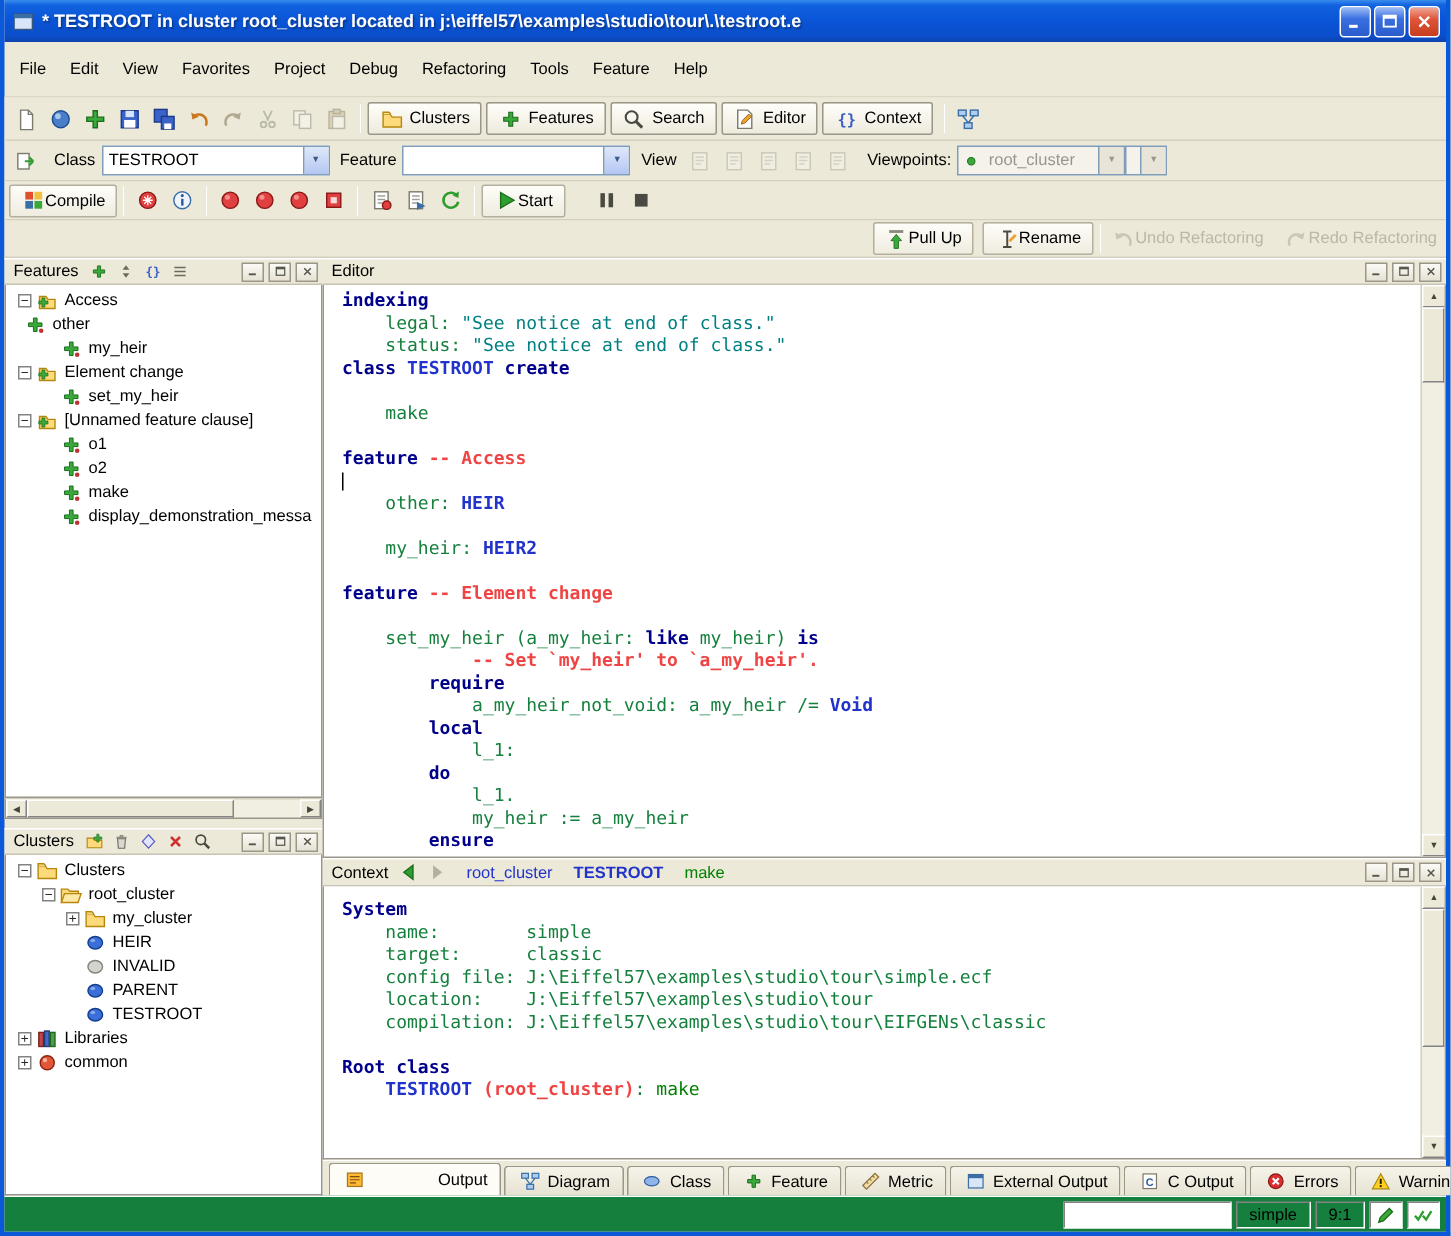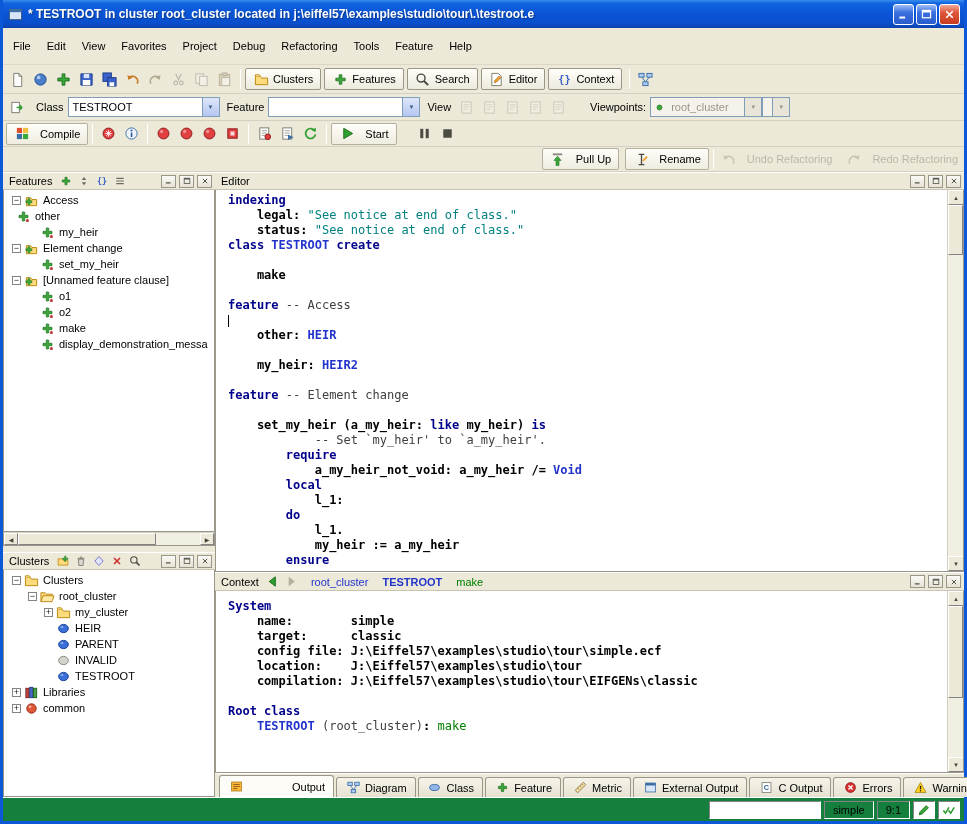--- a/index.html
+++ b/index.html
@@ -24,21 +24,21 @@
 
   
   .menubar { height:37px; flex:none; display:flex; align-items:center; padding-left:2px;
     border-bottom:1px solid #dcd8c8; }
   .menu-item { padding:2px 8px; cursor:default; }
   .toolbar { display:flex; align-items:center; flex:none; padding:1px 3px;
     border-bottom:1px solid #d4d0c0; background:#ece9d8; }
   .tb1 { height:29px; } .tb2 { height:27px; } .tb3 { height:26px; } .tb4 { height:25px;justify-content:flex-end; }
   .btn-group { display:flex; align-items:center; }
   .tbtn { height:22px; min-width:23px; display:flex; align-items:center; justify-content:center;
-    gap:10px; padding:0 2px; border:1px solid transparent; cursor:default; }
+    gap:0; padding:0 2px; border:1px solid transparent; cursor:default; }
   .tbtn.labeled { padding:0 7px; border:1px solid #b4b0a0; border-radius:2px;
     background:linear-gradient(#fefdf9,#efecdf); }
   .tbtn.disabled { opacity:.5; }
   .tbtn.disabled span.lbl { color:#8a867a; }
   .toggle-btn { height:22px; display:flex; align-items:center; gap:4px; padding:0 7px;
     margin-right:3px; border:1px solid #9a968a; border-radius:2px;
     background:linear-gradient(#fffef9,#edeadd); cursor:default; }
   .sep { width:1px; height:20px; background:#b8b4a4; border-right:1px solid #fff;
     margin:0 4px; flex:none; }
   .ic { display:inline-flex; width:16px; height:16px; align-items:center; justify-content:center; }
@@ -100,22 +100,22 @@
 
   
   .code-body { display:flex; flex-direction:row; }
   .code { flex:1; overflow:hidden; padding:3px 0 0 12px;
     font-family:"DejaVu Sans Mono", monospace; font-size:12px; line-height:15px;
     white-space:pre; }
   .code-line { height:15px; }
   .tok-k { color:#00008b; font-weight:bold; }
   .tok-c { color:#2233cc; font-weight:bold; }
   .tok-s { color:#008080; }
-  .tok-m { color:#404040; }
-  .tok-p { color:#000000;font-weight:bold; }
+  .tok-m { color:#ef4444;font-weight:bold; }
+  .tok-p { color:#15803d; }
   .tok-g { color:#008000; }
   .caret { display:inline-block; width:1px; height:12px; background:#000; vertical-align:middle; }
 
   
   .crumbs { display:flex; gap:14px; margin-left:8px; font-weight:bold; }
   .crumb-cluster { color:#2233cc; font-weight:normal; }
   .crumb-class { color:#2233cc; font-weight:bold; }
   .crumb-feature { color:#008000; font-weight:normal; }
 
   
@@ -390,21 +390,21 @@
         </div>
         <div class="tbtn disabled">
           <span class="ic">
             <svg width="15" height="15" viewBox="0 0 16 16" xmlns="http://www.w3.org/2000/svg">
               <rect x="3" y="2" width="10" height="12" fill="#f4f2ea" stroke="#aaa696"></rect>
               <path d="M5 5h6M5 7.5h6M5 10h4" stroke="#c0bcac"></path>
             </svg>
           </span>
         </div>
       </span>
-    <span class="tb-label" style="margin-left:20px">Viewpoints:</span>
+    <span class="tb-label" style="margin-left:8px">Viewpoints:</span>
     <div class="combo disabled" style="width:112px">
       <span class="ic">
           <svg width="15" height="15" viewBox="0 0 16 16" xmlns="http://www.w3.org/2000/svg">
             <circle cx="8" cy="8" r="3.6" fill="#3aa83a" stroke="#1c6e1c"></circle>
           </svg>
         </span>
       <span class="combo-text">root_cluster</span>
       <span class="combo-arrow">▼</span>
     </div>
     <div class="combo disabled" style="width:28px">
@@ -834,34 +834,34 @@
                     <ellipse cx="8" cy="8" rx="5.2" ry="4.4" fill="#3a6ed8" stroke="#163f8f"></ellipse>
                     <ellipse cx="6.3" cy="6.4" rx="1.7" ry="1.2" fill="#88aae8"></ellipse>
                   </svg>
                 </span>
                 <span class="tree-label">HEIR</span>
               </div>
               <div class="tree-row" style="padding-left: 40px;">
                 <span class="expander none"></span>
                 <span class="tree-icon">
                   <svg width="15" height="15" viewBox="0 0 16 16" xmlns="http://www.w3.org/2000/svg">
+                    <ellipse cx="8" cy="8" rx="5.2" ry="4.4" fill="#d4d4ce" stroke="#84847c"></ellipse>
+                  </svg>
+                </span>
+                <span class="tree-label">INVALID</span>
+              </div>
+              <div class="tree-row" style="padding-left: 40px;">
+                <span class="expander none"></span>
+                <span class="tree-icon">
+                  <svg width="15" height="15" viewBox="0 0 16 16" xmlns="http://www.w3.org/2000/svg">
                     <ellipse cx="8" cy="8" rx="5.2" ry="4.4" fill="#3a6ed8" stroke="#163f8f"></ellipse>
                     <ellipse cx="6.3" cy="6.4" rx="1.7" ry="1.2" fill="#88aae8"></ellipse>
                   </svg>
                 </span>
                 <span class="tree-label">PARENT</span>
-              </div>
-              <div class="tree-row" style="padding-left: 40px;">
-                <span class="expander none"></span>
-                <span class="tree-icon">
-                  <svg width="15" height="15" viewBox="0 0 16 16" xmlns="http://www.w3.org/2000/svg">
-                    <ellipse cx="8" cy="8" rx="5.2" ry="4.4" fill="#d4d4ce" stroke="#84847c"></ellipse>
-                  </svg>
-                </span>
-                <span class="tree-label">INVALID</span>
               </div>
               <div class="tree-row" style="padding-left: 40px;">
                 <span class="expander none"></span>
                 <span class="tree-icon">
                   <svg width="15" height="15" viewBox="0 0 16 16" xmlns="http://www.w3.org/2000/svg">
                     <ellipse cx="8" cy="8" rx="5.2" ry="4.4" fill="#3a6ed8" stroke="#163f8f"></ellipse>
                     <ellipse cx="6.3" cy="6.4" rx="1.7" ry="1.2" fill="#88aae8"></ellipse>
                   </svg>
                 </span>
                 <span class="tree-label">TESTROOT</span>

